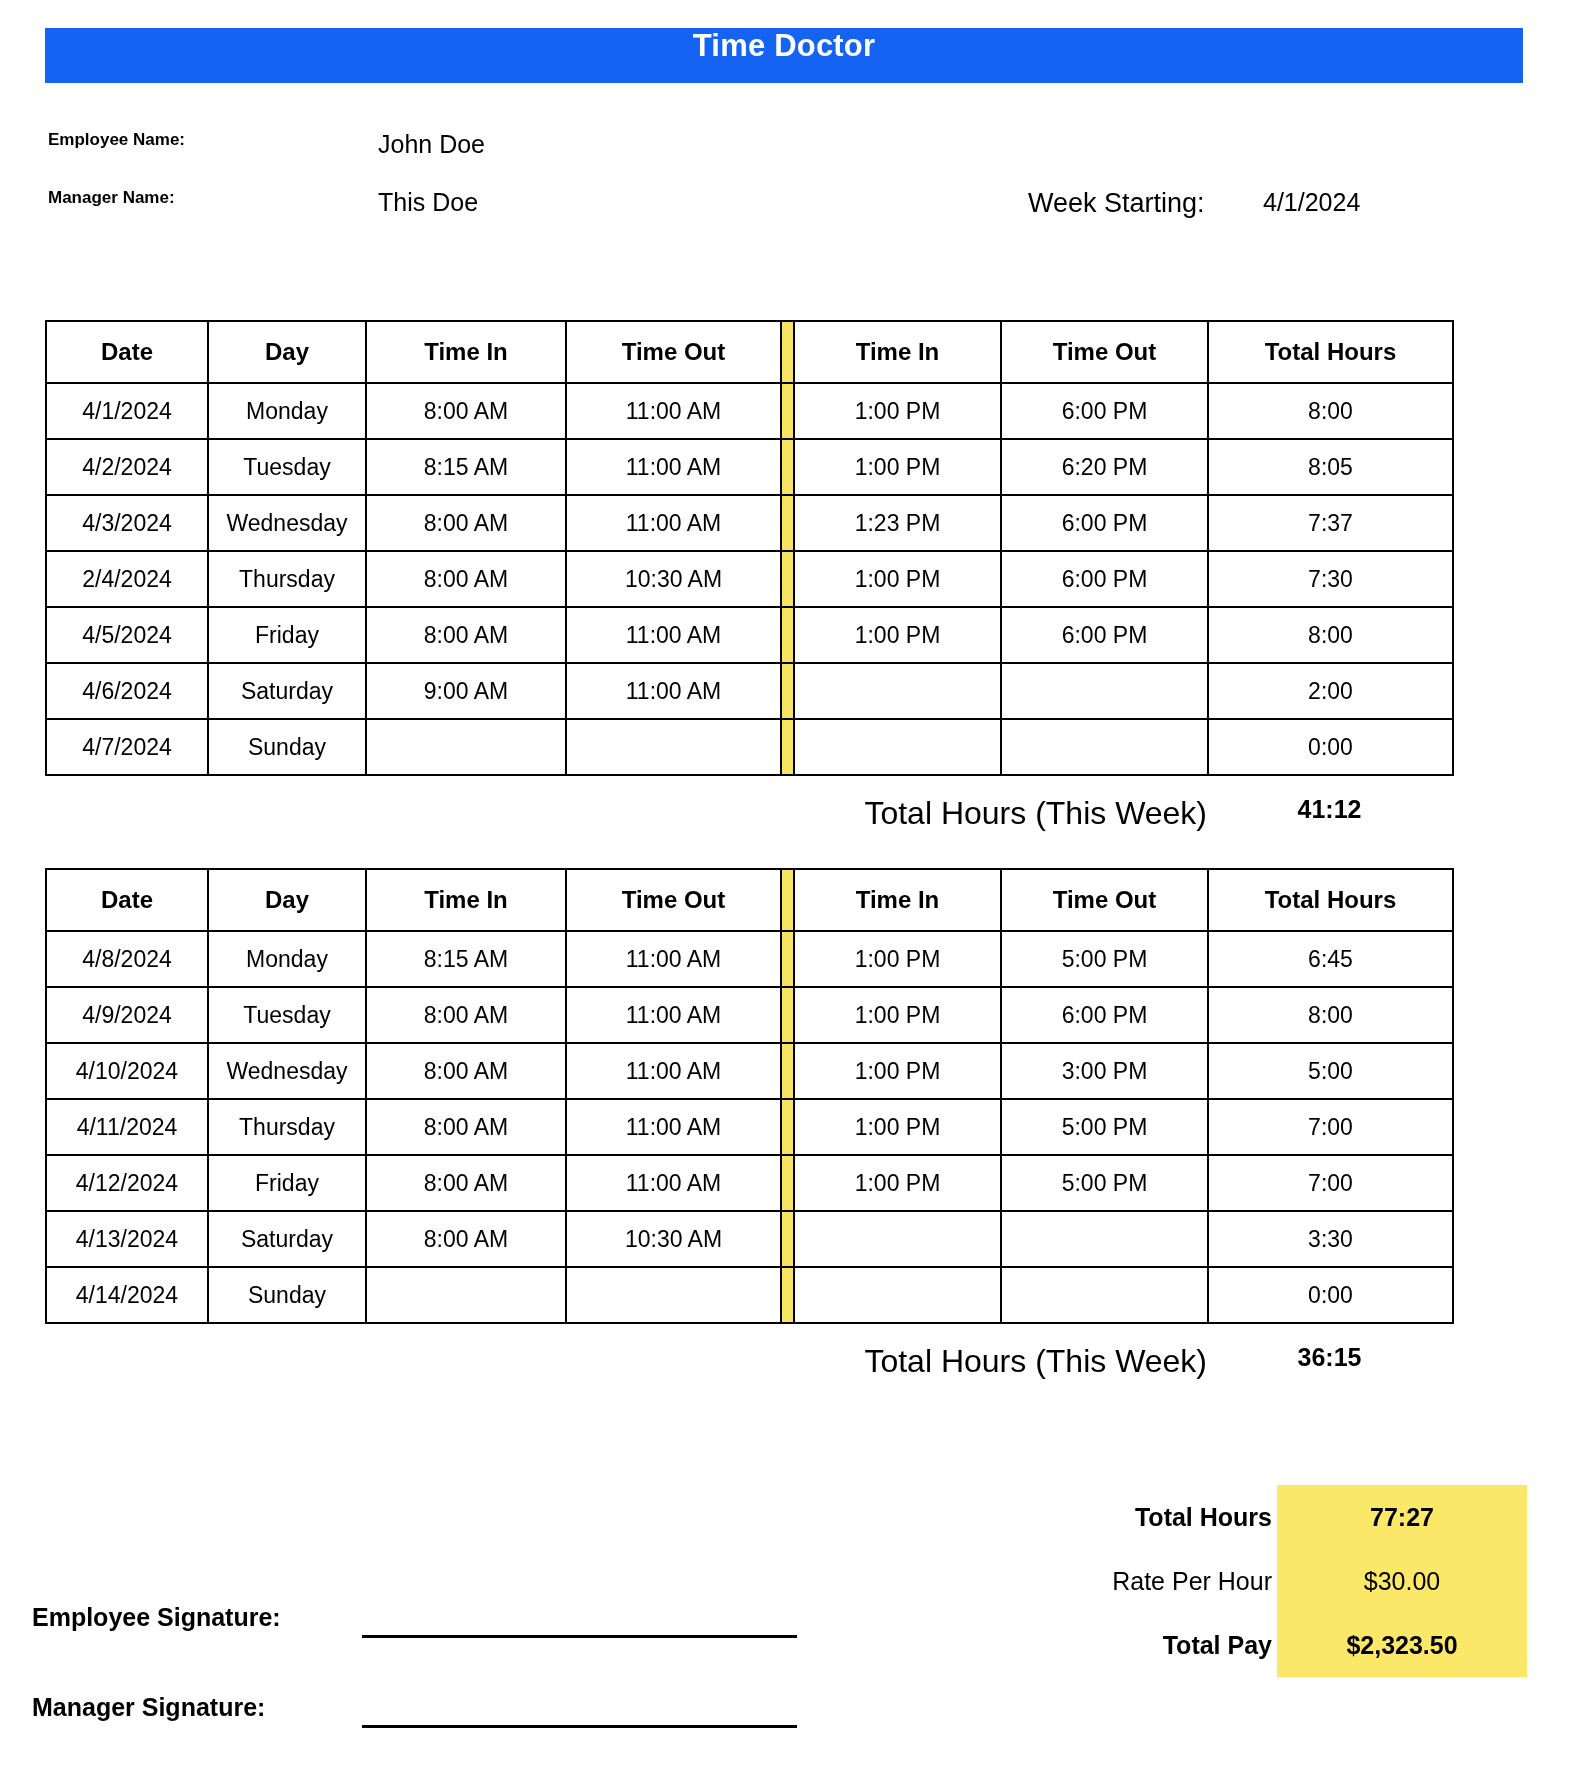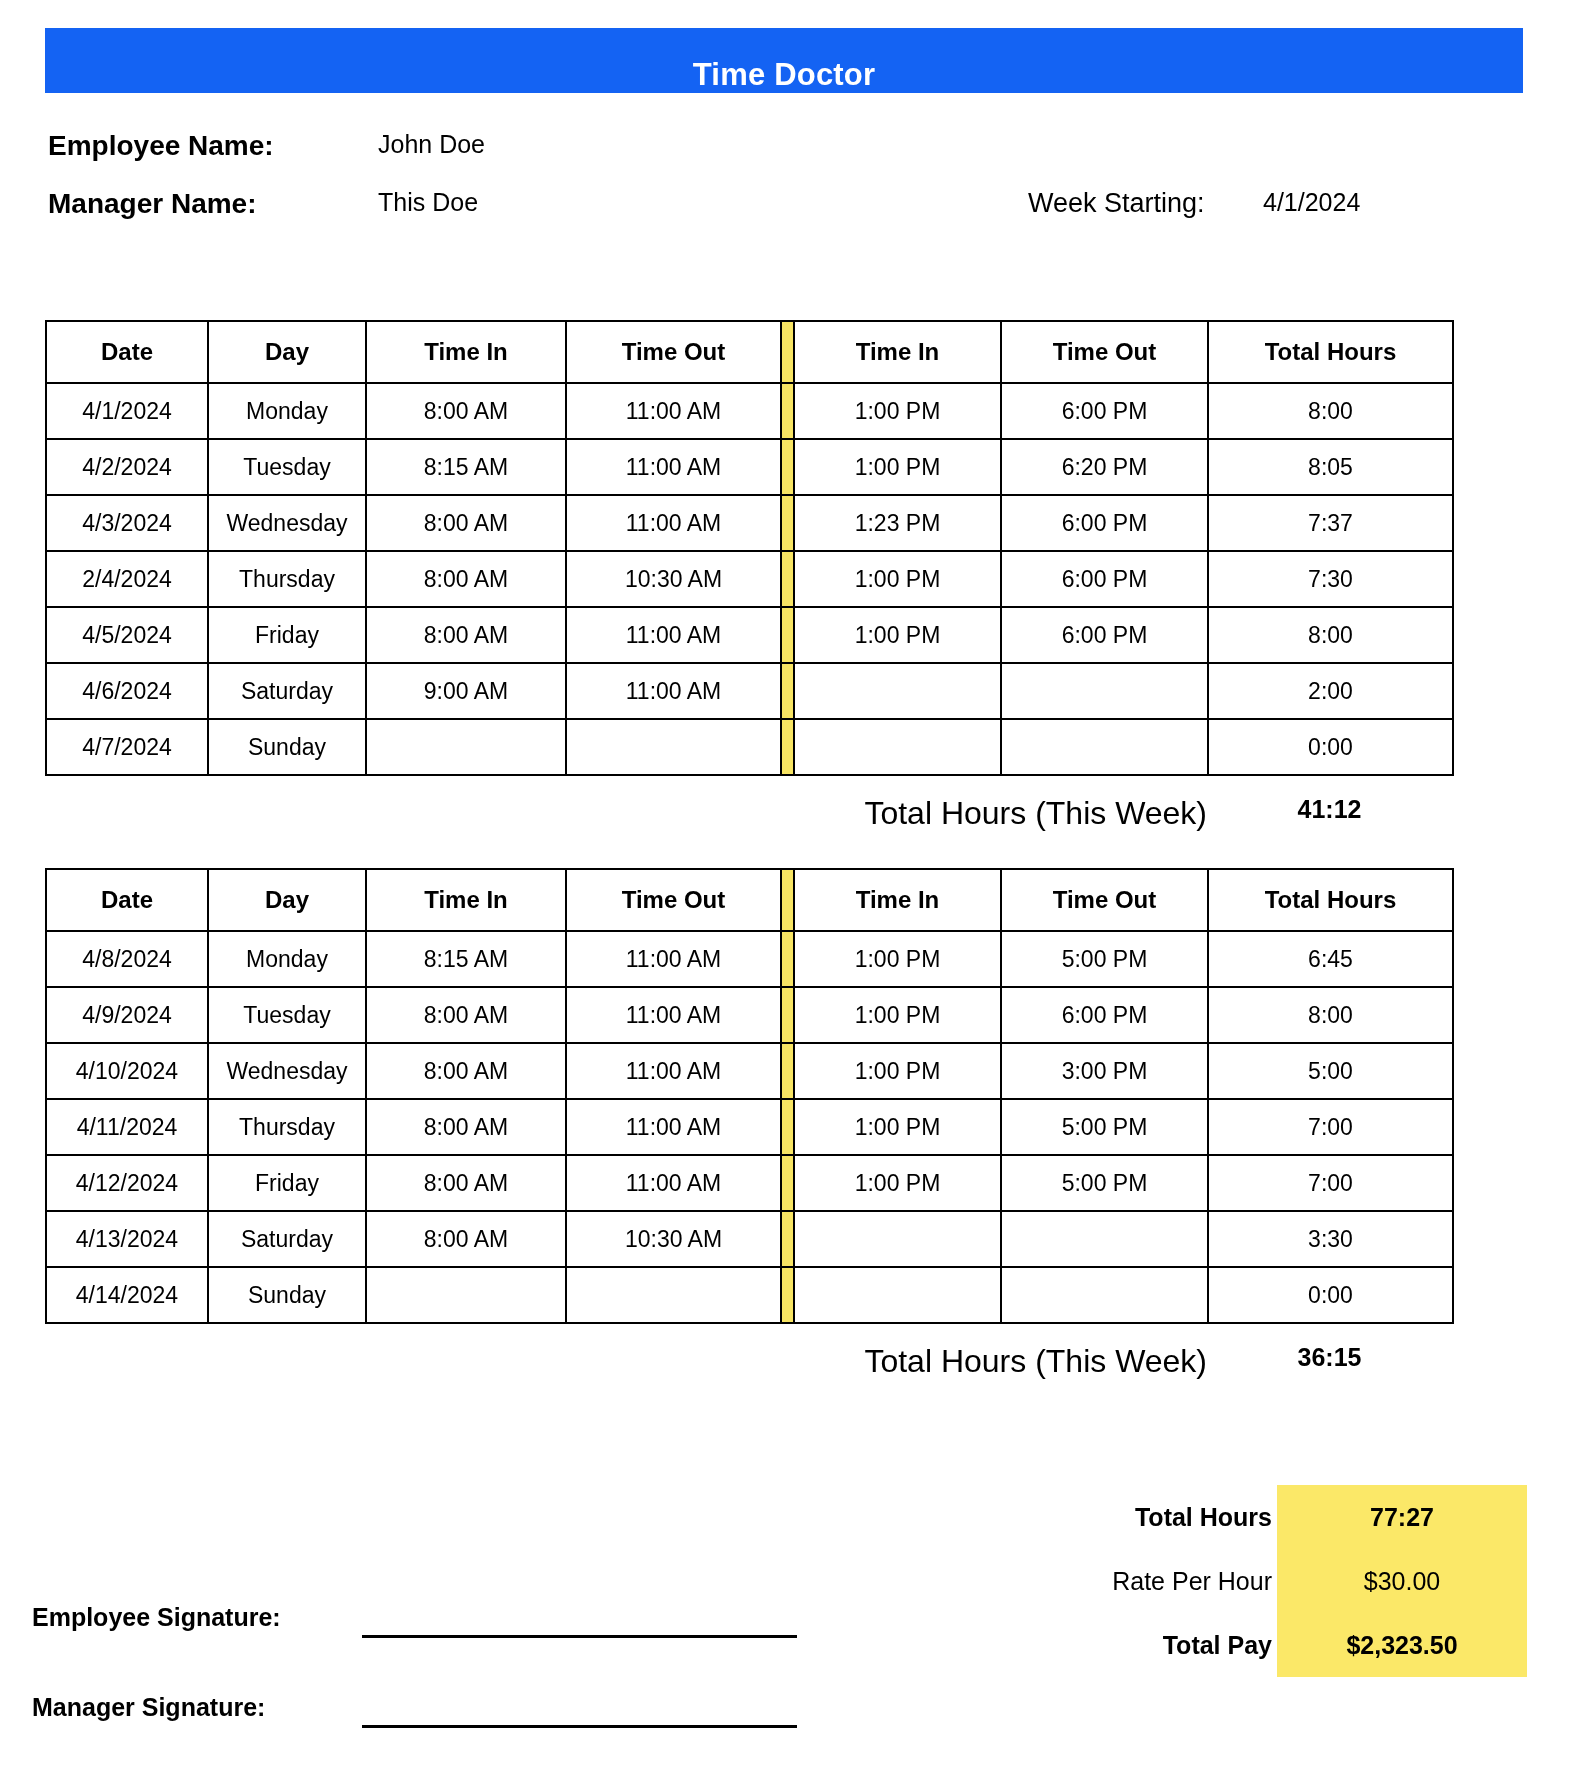--- a/index.html
+++ b/index.html
@@ -22,24 +22,24 @@
     height: 1772px;
     box-sizing: border-box;
   }
 
   
   .title-bar {
     position: absolute;
     left: 45px;
     top: 28px;
     width: 1478px;
-    height: 65px;
+    height: 55px;
     background: #1463f3;
     display: flex;
-    align-items: flex-end;
+    align-items: flex-start;
     justify-content: center;
   }
   .title-bar .title-text {
     color: #ffffff;
     font-size: 31px;
     font-weight: bold;
     letter-spacing: 0.2px;
   }
 
   
@@ -50,21 +50,21 @@
     width: 1480px;
   }
   .meta-row {
     position: relative;
     height: 58px;
   }
   .meta-label {
     position: absolute;
     left: 0;
     top: 0;
-    font-size: 28px;
+    font-size: 17px;
     font-weight: bold;
   }
   .meta-value {
     position: absolute;
     left: 330px;
     top: 0;
     font-size: 25px;
     font-weight: normal;
   }
   .week-label {

